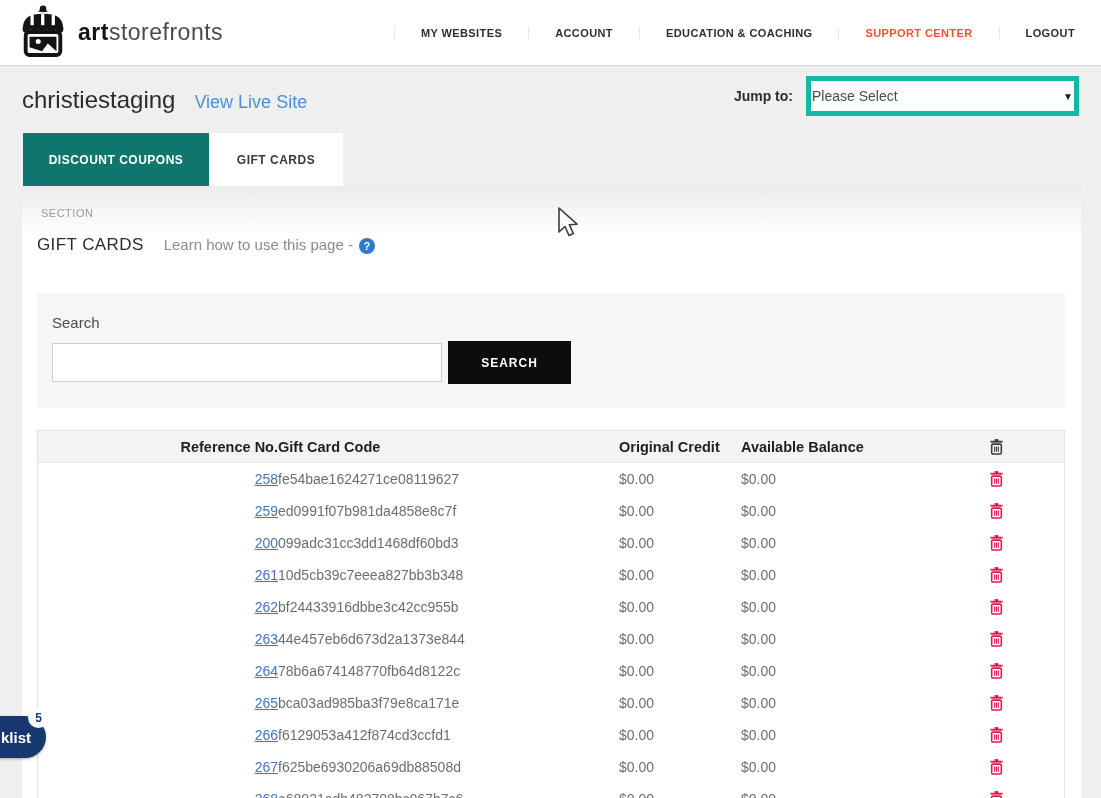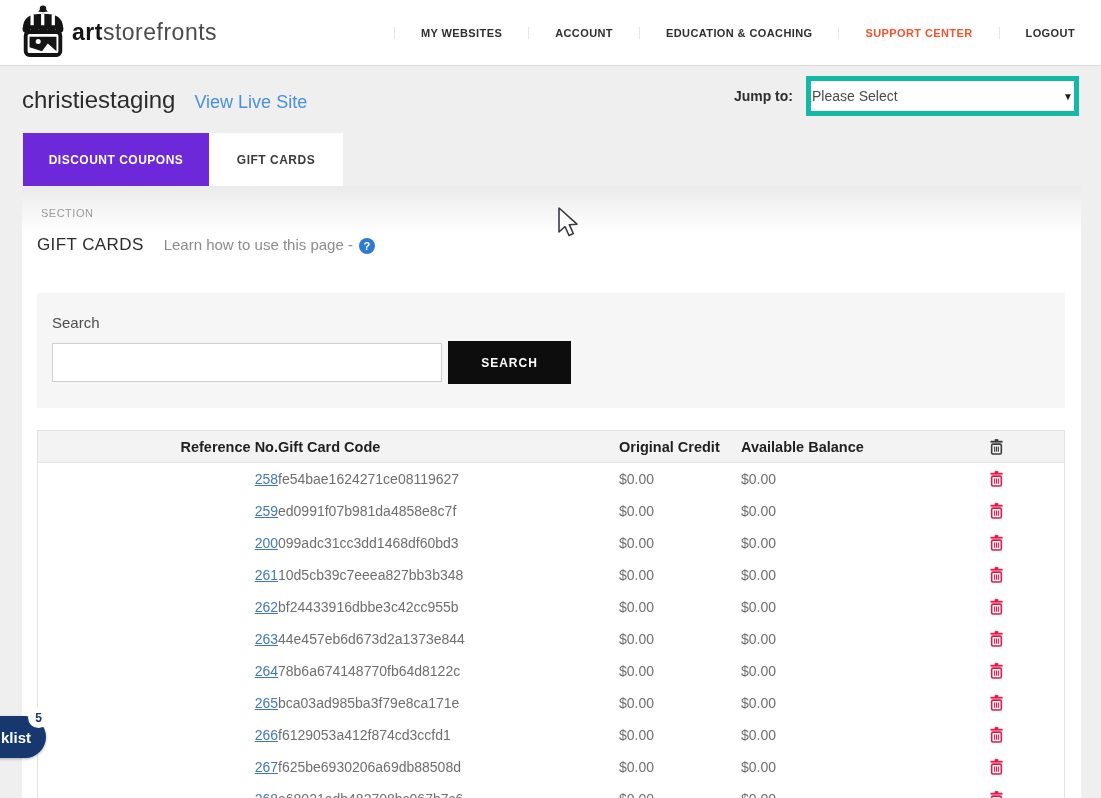--- a/index.html
+++ b/index.html
@@ -11,21 +11,21 @@
     color:#333;
   }
 
   
   .topnav {
     position:absolute; top:0; left:0; width:1101px; height:66px;
     background:#fff; border-bottom:1px solid #d9d9d9;
     display:flex; justify-content:space-between; align-items:stretch;
     z-index:5;
   }
-  .brand { display:flex; align-items:center; padding-left:18px; gap:4px; }
+  .brand { display:flex; align-items:center; padding-left:18px; gap:10px; }
   .brand-text { font-size:23px; letter-spacing:.5px; color:#4a4a4a; }
   .brand-text b { color:#141414; font-weight:bold; }
   .nav-menu { display:flex; align-items:center; }
   .nav-item {
     display:flex; align-items:center; padding:0 26px;
     border-left:1px solid #e6e6e6;
     font-size:11px; font-weight:bold; letter-spacing:.4px; color:#2e2e2e;
     cursor:pointer; white-space:nowrap;
   }
   .nav-item.accent { color:#f4522d; }
@@ -43,21 +43,21 @@
     padding:0 1px; font-size:14px; color:#4a4a4a; cursor:pointer;
   }
   .jump-caret { font-size:10px; color:#1c1c1c; }
 
   
   .tabs { position:absolute; top:133px; left:23px; display:flex; z-index:3; }
   .tab {
     height:53px; display:flex; align-items:center; justify-content:center;
     font-size:12px; font-weight:bold; letter-spacing:.5px; cursor:pointer;
   }
-  .tab.dark { width:186px; background:#6d28d9; color:#fff; }
+  .tab.dark { width:186px; background:#0f766e; color:#fff; }
   .tab.light { width:134px; background:#fff; color:#3a3a3a; }
 
   
   .panel {
     position:absolute; top:186px; left:22px; width:1059px; height:612px;
     background:linear-gradient(to bottom, #ebebeb 0px, #ffffff 48px);
     overflow:hidden; z-index:2;
   }
   .kicker { position:absolute; top:21px; left:19px; font-size:11px; color:#9a9a9a; letter-spacing:.5px; }
   .section-row { position:absolute; top:49px; left:15px; display:flex; align-items:center; }

